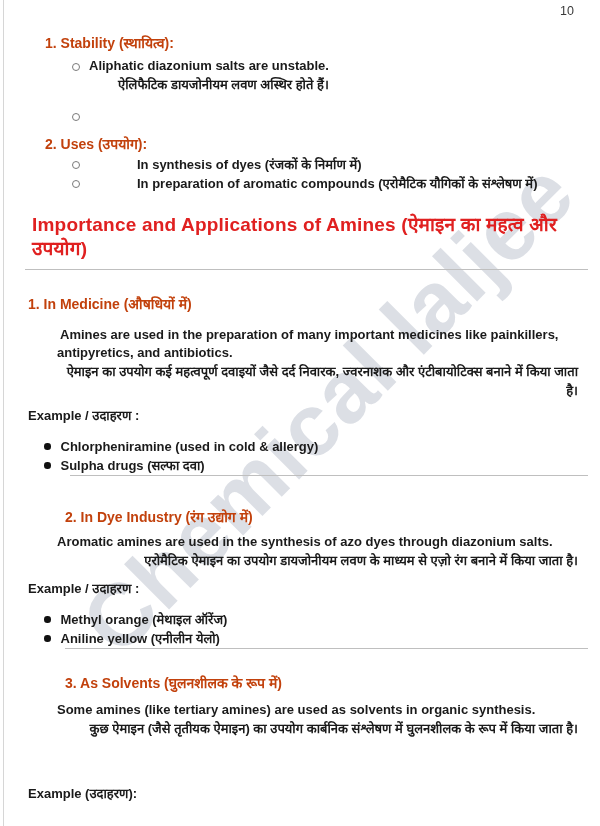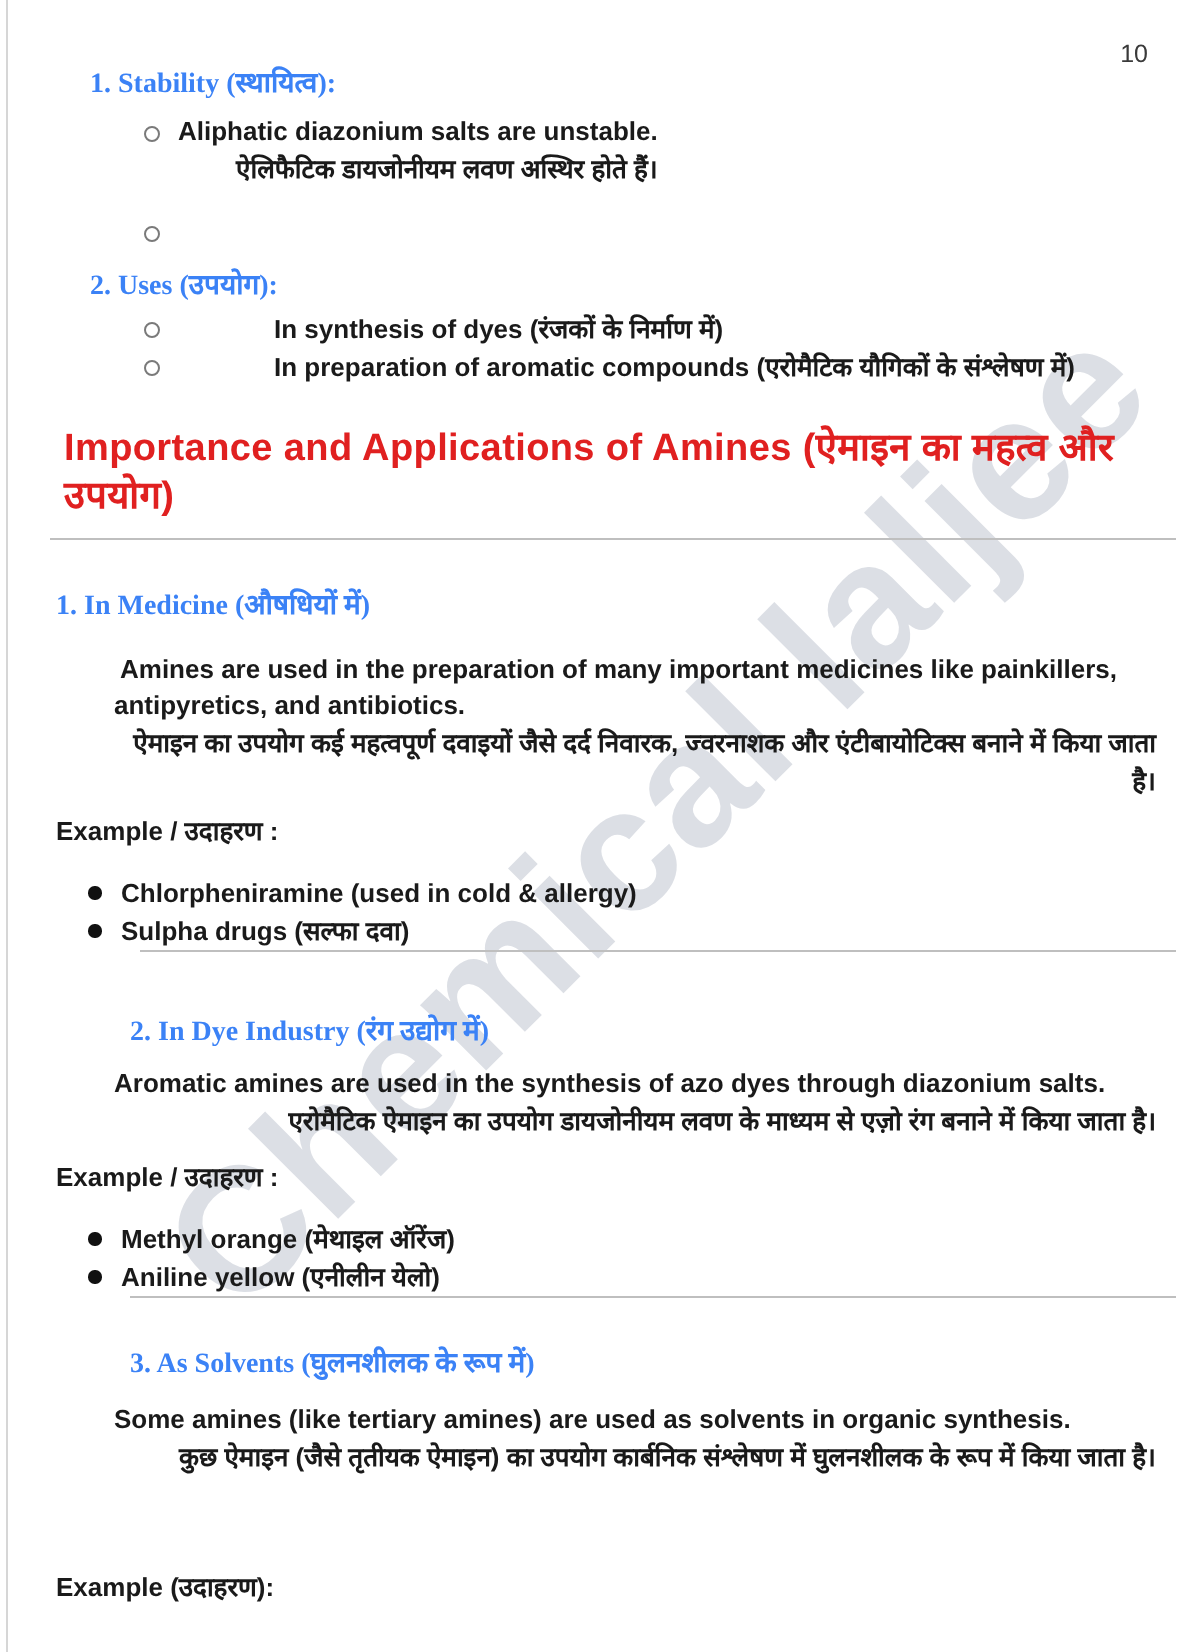--- a/index.html
+++ b/index.html
@@ -18,29 +18,29 @@
   }
   .watermark{
     position:absolute;left:328px;top:408px;
     transform:translate(-50%,-50%) rotate(-45deg);
     font-size:88px;font-weight:bold;white-space:nowrap;
     color:rgba(148,157,177,0.33);
     letter-spacing:1px;
     z-index:1;pointer-events:none;
   }
   .pagenum{
-    position:absolute;top:20px;right:26px;
+    position:absolute;top:4px;right:26px;
     font-size:12.5px;font-weight:normal;color:#3a3a3a;z-index:2;
   }
   .content{
     position:absolute;top:0;left:0;right:0;bottom:0;
     padding:0 22px 0 28px;z-index:2;
     font-size:13px;
   }
-  .h-blue{color:#3b82f6;font-size:14px;line-height:18px;font-family:Liberation Serif, serif;}
+  .h-blue{color:#c2410c;font-size:14px;line-height:18px;}
   .toph{margin-left:17px;}
   .top-item{display:flex;margin-left:44px;}
   .bullet-o{
     flex:0 0 auto;width:6px;height:6px;border:1.5px solid #7a7a7a;
     border-radius:50%;margin:6px 9px 0 0;background:transparent;
   }
   .bullet-f{
     flex:0 0 auto;width:6.5px;height:6.5px;border-radius:50%;
     background:#111;margin:6px 10px 0 0;
   }

